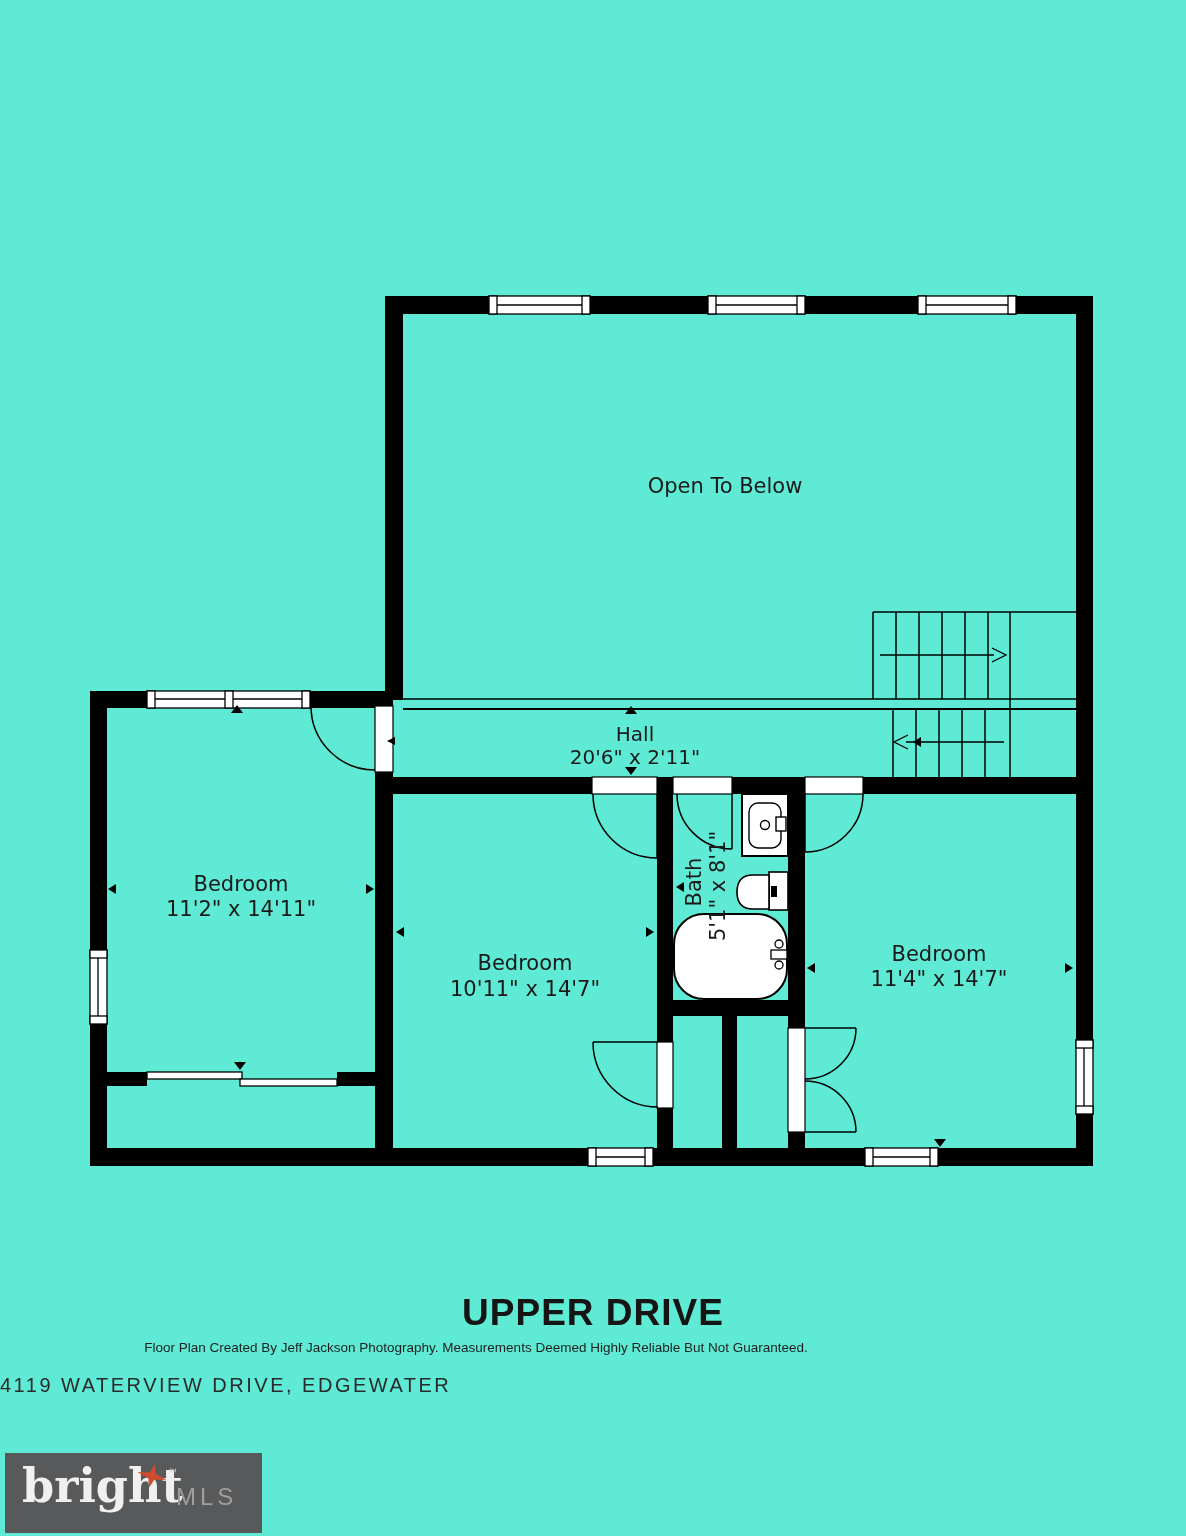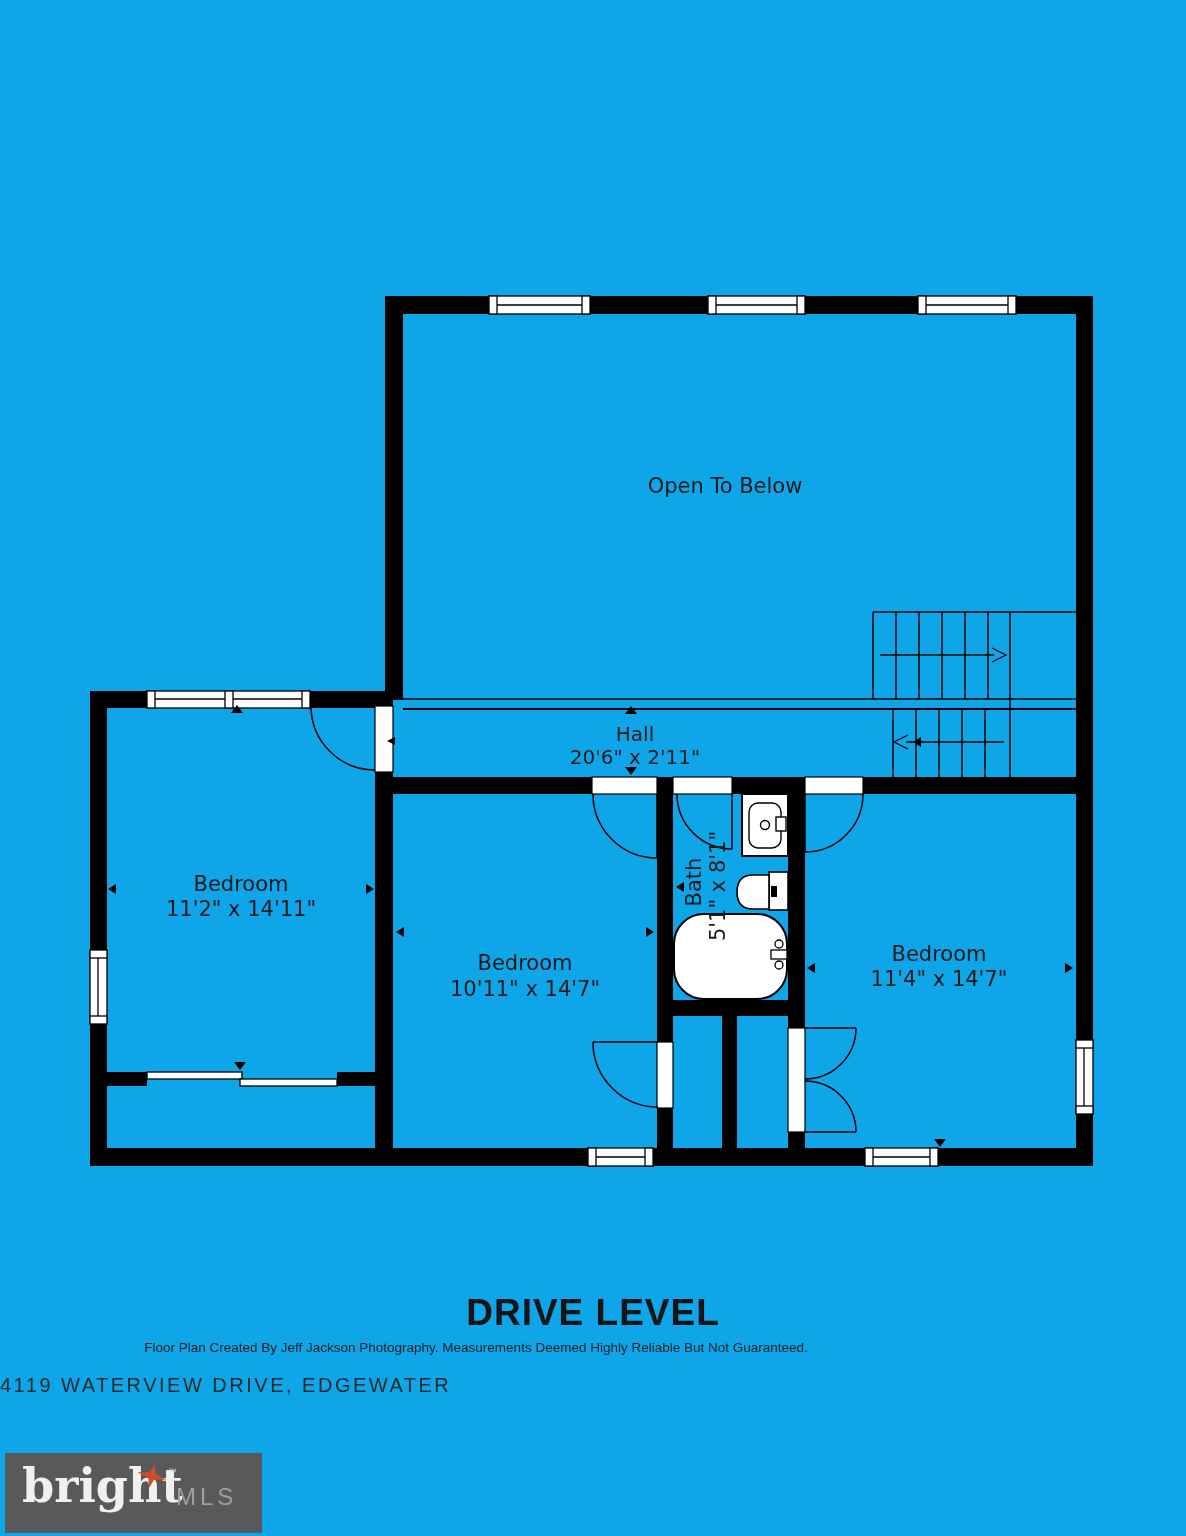--- a/index.html
+++ b/index.html
@@ -1,16 +1,16 @@
 <!DOCTYPE html>
 <html><head>
 <meta charset="utf-8">
 <style>
   html,body{margin:0;padding:0;background:#fff;}
-  .canvas{position:relative;width:1186px;height:1536px;background:#0ea5e9;overflow:hidden;
+  .canvas{position:relative;width:1186px;height:1536px;background:#5eead4;overflow:hidden;
           font-family:"Liberation Sans",sans-serif;}
   .plan-svg{position:absolute;left:0;top:0;}
   .plan-label{font-family:"DejaVu Sans",sans-serif;font-size:21px;fill:#1a1a1a;text-anchor:middle;}
   .plan-label-sm{font-family:"DejaVu Sans",sans-serif;font-size:20px;fill:#1a1a1a;text-anchor:middle;}
   .footer-title{position:absolute;left:0;width:1186px;top:1292px;text-align:center;
     font-size:37px;font-weight:700;letter-spacing:1px;color:#151515;}
   .footer-disclaimer{position:absolute;left:0;width:952px;top:1340px;text-align:center;
     font-size:13.5px;color:#1f1f1f;}
   .footer-address{position:absolute;left:0;width:1186px;top:1374px;
     font-size:20px;letter-spacing:2.5px;color:#2a2a2a;}
@@ -226,21 +226,21 @@
   <text class="plan-label" x="525" y="970">Bedroom</text>
   <text class="plan-label" x="525" y="996">10'11" x 14'7"</text>
 
   <text class="plan-label" x="939" y="961">Bedroom</text>
   <text class="plan-label" x="939" y="986">11'4" x 14'7"</text>
 
   <text class="plan-label" x="694" y="889" transform="rotate(-90 694 882)">Bath</text>
   <text class="plan-label" x="718" y="893" transform="rotate(-90 718 886)">5'1" x 8'1"</text>
 </svg>
 
-  <div class="footer-title">DRIVE LEVEL</div>
+  <div class="footer-title">UPPER DRIVE</div>
   <div class="footer-disclaimer">Floor Plan Created By Jeff Jackson Photography. Measurements Deemed Highly Reliable But Not Guaranteed.</div>
   <div class="footer-address">4119 WATERVIEW DRIVE, EDGEWATER</div>
 
   <div class="logo-box">
     <span class="logo-brand">bright</span>
     <svg class="logo-star" width="34" height="26" viewBox="0 0 34 26">
       <path d="M17,1 L20,10 L32,13 L20,16 L17,25 L14,16 L2,13 L14,10 Z" fill="#cf4b2e" transform="rotate(14 17 13)"></path>
     </svg>
     <span class="logo-tm">™</span>
     <span class="logo-mls">MLS</span>

